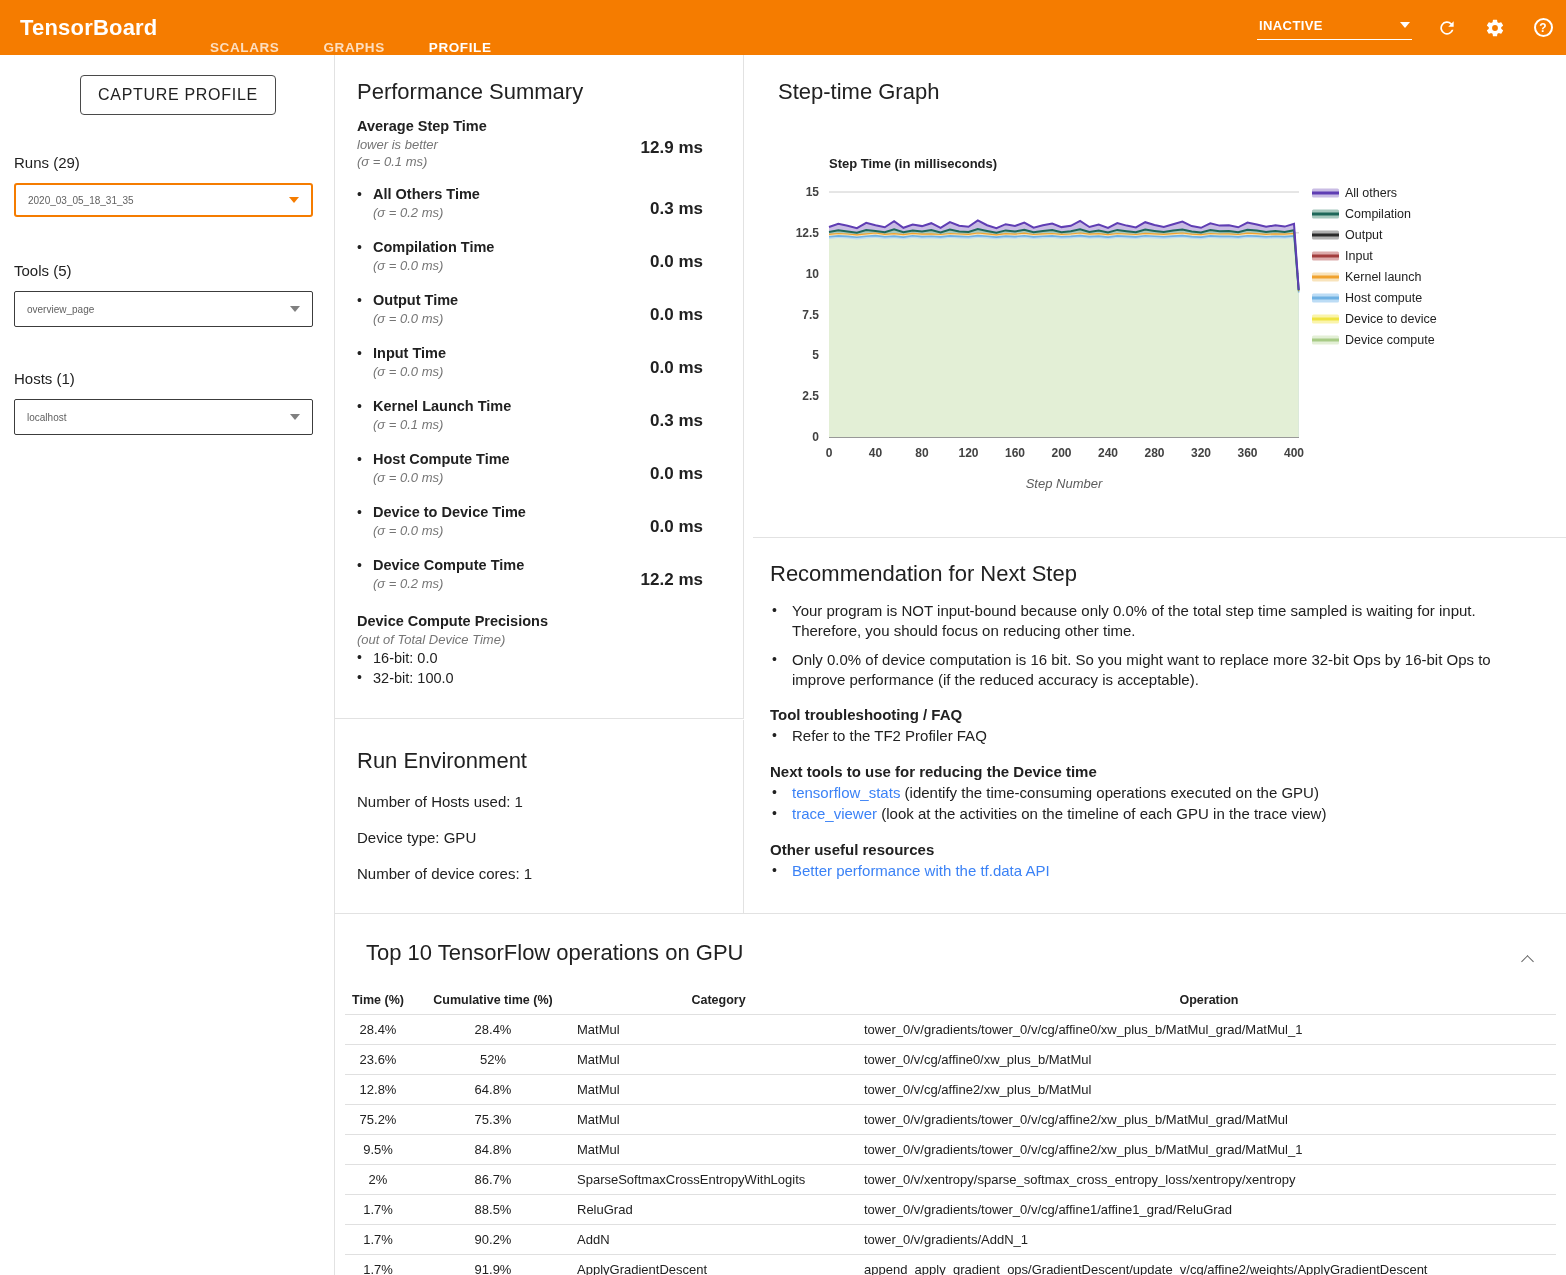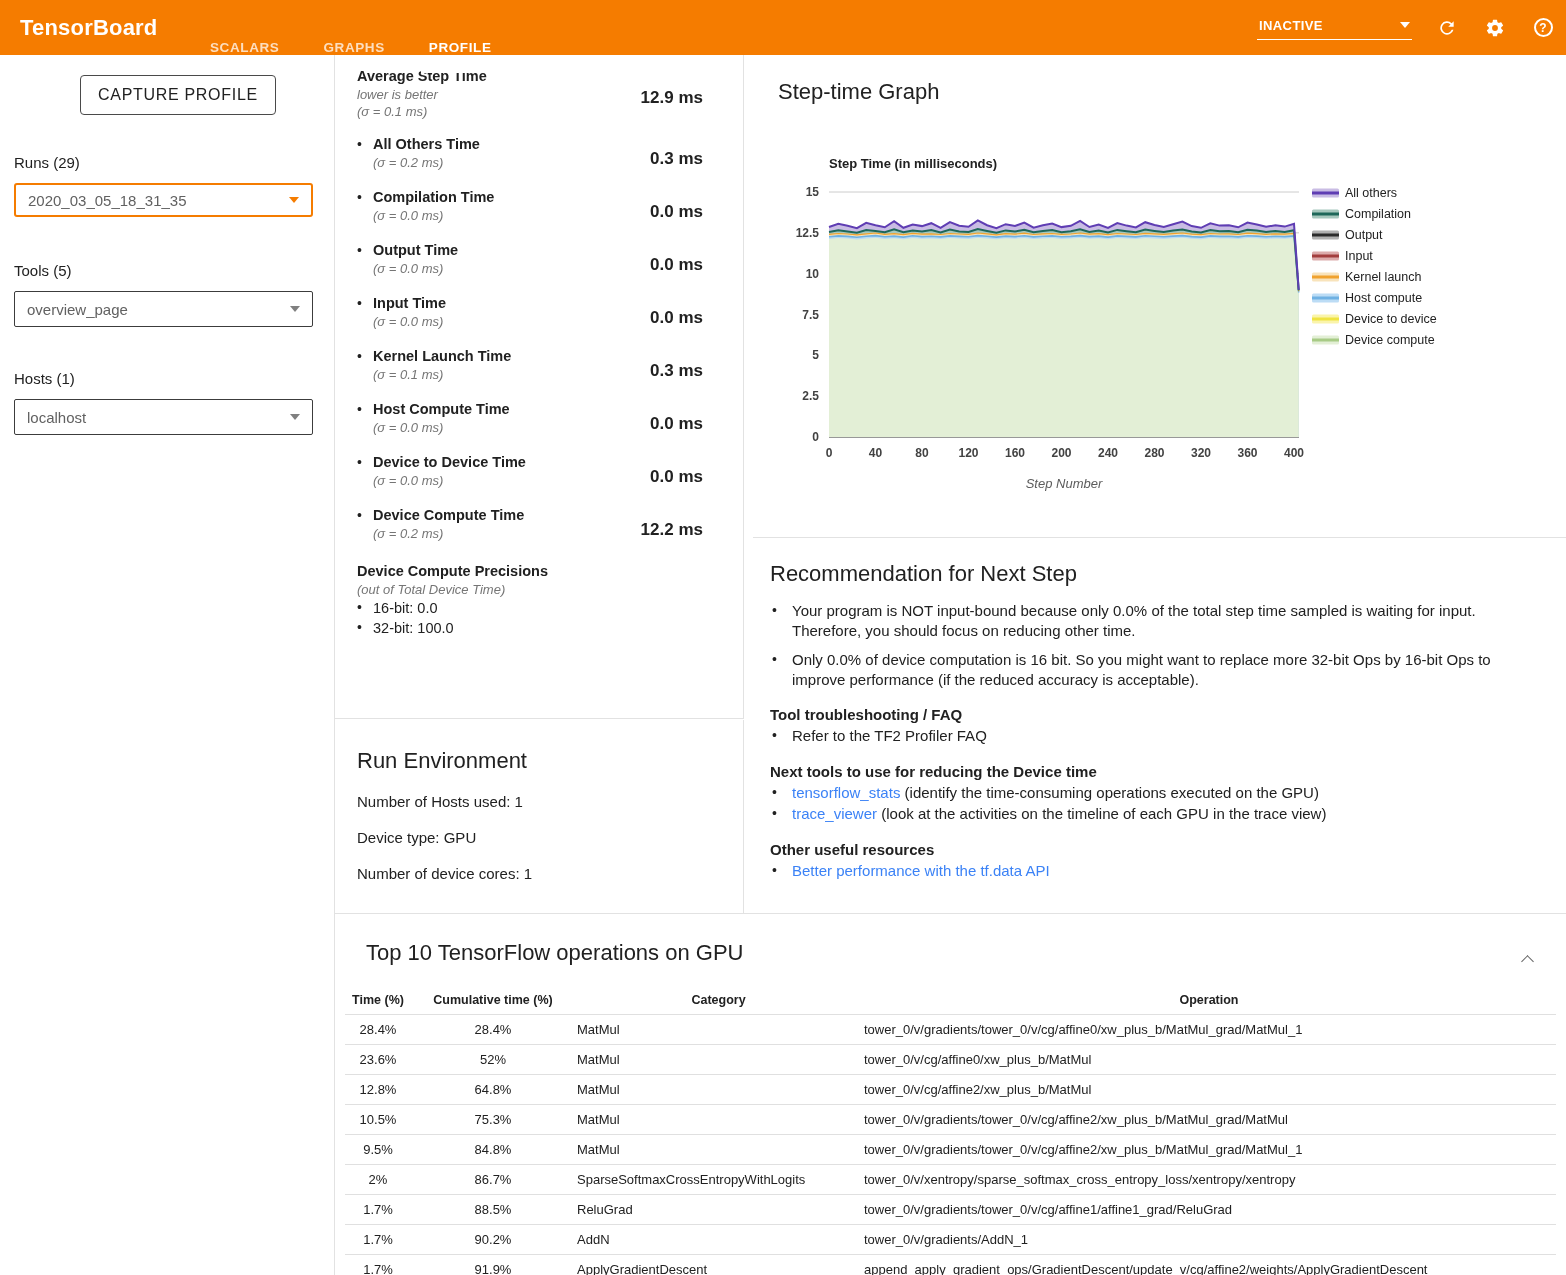--- a/index.html
+++ b/index.html
@@ -17,21 +17,21 @@
   .hdr-right { position:absolute; right:10px; top:0; height:55px; display:flex; align-items:center; gap:22px; }
   .status-select { position:relative; width:155px; color:#fff; font-size:13px; font-weight:700; letter-spacing:.4px; border-bottom:1px solid #fff; padding:2px 2px 6px 2px; display:flex; justify-content:space-between; align-items:center; cursor:pointer; }
   .caret-down-w { width:0; height:0; border-left:5px solid transparent; border-right:5px solid transparent; border-top:6px solid #fff; }
   .hdr-icon { width:26px; height:26px; display:flex; align-items:center; justify-content:center; color:#fff; cursor:pointer; }
   .help-circle { width:19px; height:19px; border:2px solid #fff; border-radius:50%; display:flex; align-items:center; justify-content:center; font-size:12px; font-weight:700; color:#fff; }
 
   
   .sidebar { position:absolute; top:55px; left:0; width:335px; height:1220px; background:#fff; border-right:1px solid #e2e2e2; }
   .capture-btn { position:absolute; left:80px; top:20px; padding:10px 17px; background:#fff; border:1px solid #4a4a4a; border-radius:4px; font-size:16px; font-weight:400; letter-spacing:.7px; color:#212121; cursor:pointer; font-family:inherit; }
   .side-label { position:absolute; left:14px; font-size:15px; color:#212121; }
-  .side-select { position:absolute; left:14px; width:299px; height:34px; display:flex; align-items:center; justify-content:space-between; padding:0 12px; font-size:15px; color:#616161; background:#fff; cursor:pointer; }
+  .side-select { position:absolute; left:14px; width:299px; height:34px; display:flex; align-items:center; justify-content:space-between; padding:0 12px; font-size:10px; color:#616161; background:#fff; cursor:pointer; }
   .sel-runs { border:2px solid #f57c00; border-radius:3px; }
   .sel-plain { border:1px solid #3c3c3c; border-radius:2px; }
   .caret-down-o { width:0; height:0; border-left:5px solid transparent; border-right:5px solid transparent; border-top:6px solid #f57c00; }
   .caret-down-g { width:0; height:0; border-left:5px solid transparent; border-right:5px solid transparent; border-top:6px solid #808080; }
 
   
   .main { position:absolute; top:55px; left:335px; width:1231px; height:1220px; background:#fff; }
   .card { position:absolute; background:#fff; }
   .card-perf { left:0; top:0; width:409px; height:664px; border-right:1px solid #e2e2e2; border-bottom:1px solid #e2e2e2; }
   .card-runenv { left:0; top:665px; width:409px; height:193px; border-right:1px solid #e2e2e2; }
@@ -131,20 +131,21 @@
     <div class="side-label" style="top:315px;text-align:center;">Hosts (1)</div>
     <div class="side-select sel-plain" style="top:344px;height:36px;">
       <span>localhost</span>
       <span class="caret-down-g"></span>
     </div>
   </div>
 
   <div class="main">
 
     <div class="card card-perf">
+      <div class="card-title">Performance Summary</div>
       <div class="avg-block">
         <div>
           <div class="metric-name">Average Step Time</div>
           <div class="metric-note">lower is better</div>
           <div class="metric-note">(σ = 0.1 ms)</div>
         </div>
         <div class="metric-value">12.9 ms</div>
       </div>
       <div id="metrics-list">
           <div class="metric-row">
@@ -387,21 +388,21 @@
               <td class="c2">MatMul</td>
               <td class="c3">tower_0/v/cg/affine0/xw_plus_b/MatMul</td>
             </tr>
             <tr>
               <td class="c0">12.8%</td>
               <td class="c1">64.8%</td>
               <td class="c2">MatMul</td>
               <td class="c3">tower_0/v/cg/affine2/xw_plus_b/MatMul</td>
             </tr>
             <tr>
-              <td class="c0">10.5%</td>
+              <td class="c0">75.2%</td>
               <td class="c1">75.3%</td>
               <td class="c2">MatMul</td>
               <td class="c3">tower_0/v/gradients/tower_0/v/cg/affine2/xw_plus_b/MatMul_grad/MatMul</td>
             </tr>
             <tr>
               <td class="c0">9.5%</td>
               <td class="c1">84.8%</td>
               <td class="c2">MatMul</td>
               <td class="c3">tower_0/v/gradients/tower_0/v/cg/affine2/xw_plus_b/MatMul_grad/MatMul_1</td>
             </tr>

